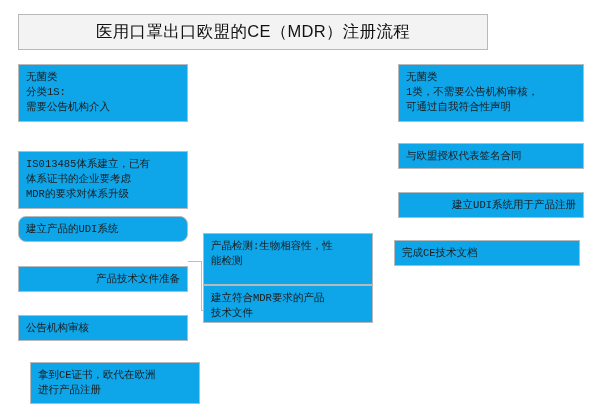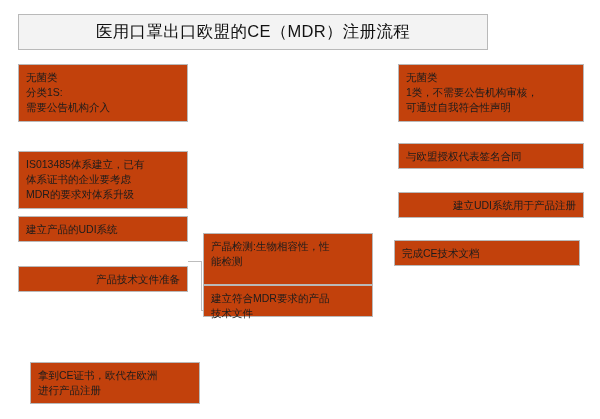--- a/index.html
+++ b/index.html
@@ -15,26 +15,27 @@
   }
   #page {
     position: relative;
     width: 600px;
     height: 419px;
   }
   .box {
     position: absolute;
     box-sizing: border-box;
     border: 1px solid #b9b9b9;
-    background: #c2410c;
+    background: #0ea5e9;
     color: #1c1c1c;
     font-size: 10.5px;
     line-height: 15px;
     padding: 5px 7px 4px 7px;
     white-space: pre-line;
+    font-family: Liberation Mono, monospace;
   }
   .title-box {
     position: absolute;
     left: 18px;
     top: 14px;
     width: 470px;
     height: 36px;
     box-sizing: border-box;
     border: 1px solid #b9b9b9;
     background: #f3f3f3;
@@ -67,32 +68,33 @@
   <div class="connector" style="left:201px; top:310px; width:14px; height:1px;"></div>
 
   <div class="box" style="left:18px; top:64px; width:170px; height:58px;">无菌类
 分类1S:
 需要公告机构介入</div>
 
   <div class="box" style="left:18px; top:143px; width:170px; height:58px;margin-top:8px;">IS013485体系建立，已有
 体系证书的企业要考虑
 MDR的要求对体系升级</div>
 
-  <div class="box" style="left:18px; top:216px; width:170px; height:26px;">建立产品的UDI系统</div>
+  <div class="box" style="left:18px; top:216px; width:170px; height:26px;border-radius:8px;">建立产品的UDI系统</div>
 
   <div class="box" style="left:18px; top:266px; width:170px; height:26px;text-align:right;">产品技术文件准备</div>
 
+  <div class="box" style="left:18px; top:315px; width:170px; height:26px;">公告机构审核</div>
 
   <div class="box" style="left:18px; top:362px; width:170px; height:42px;margin-left:12px;">拿到CE证书，欧代在欧洲
 进行产品注册</div>
 
   <div class="box" style="left:203px; top:233px; width:170px; height:52px;">产晶检测:生物相容性，性
 能检测</div>
 
-  <div class="box" style="left:203px; top:285px; width:170px; height:32px;">建立符合MDR要求的产品
+  <div class="box" style="left:203px; top:285px; width:170px; height:38px;">建立符合MDR要求的产品
 技术文件</div>
 
   <div class="box" style="left:398px; top:64px; width:186px; height:58px;">无菌类
 1类，不需要公告机构审核，
 可通过自我符合性声明</div>
 
   <div class="box" style="left:398px; top:143px; width:186px; height:26px;">与欧盟授权代表签名合同</div>
 
   <div class="box" style="left:398px; top:192px; width:186px; height:26px;text-align:right;">建立UDI系统用于产品注册</div>
 

